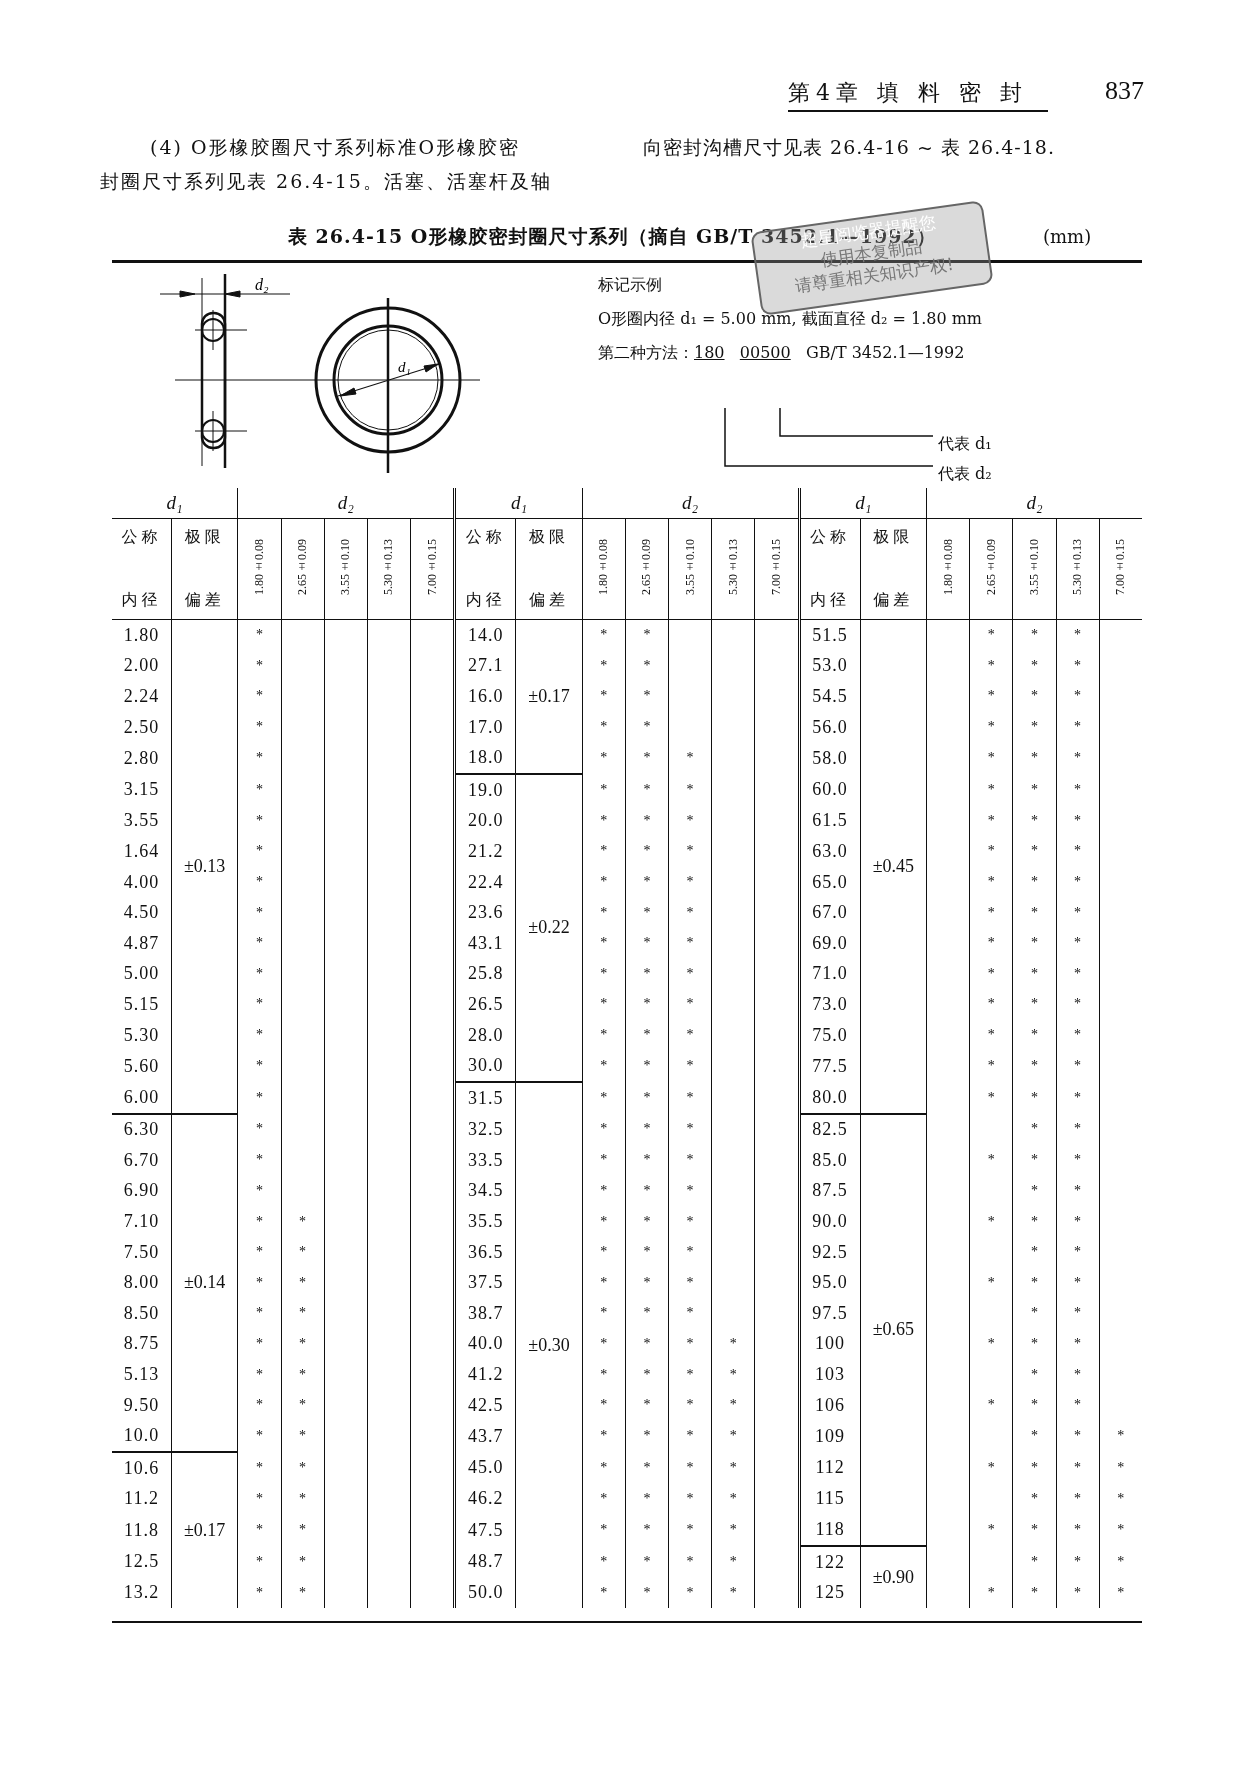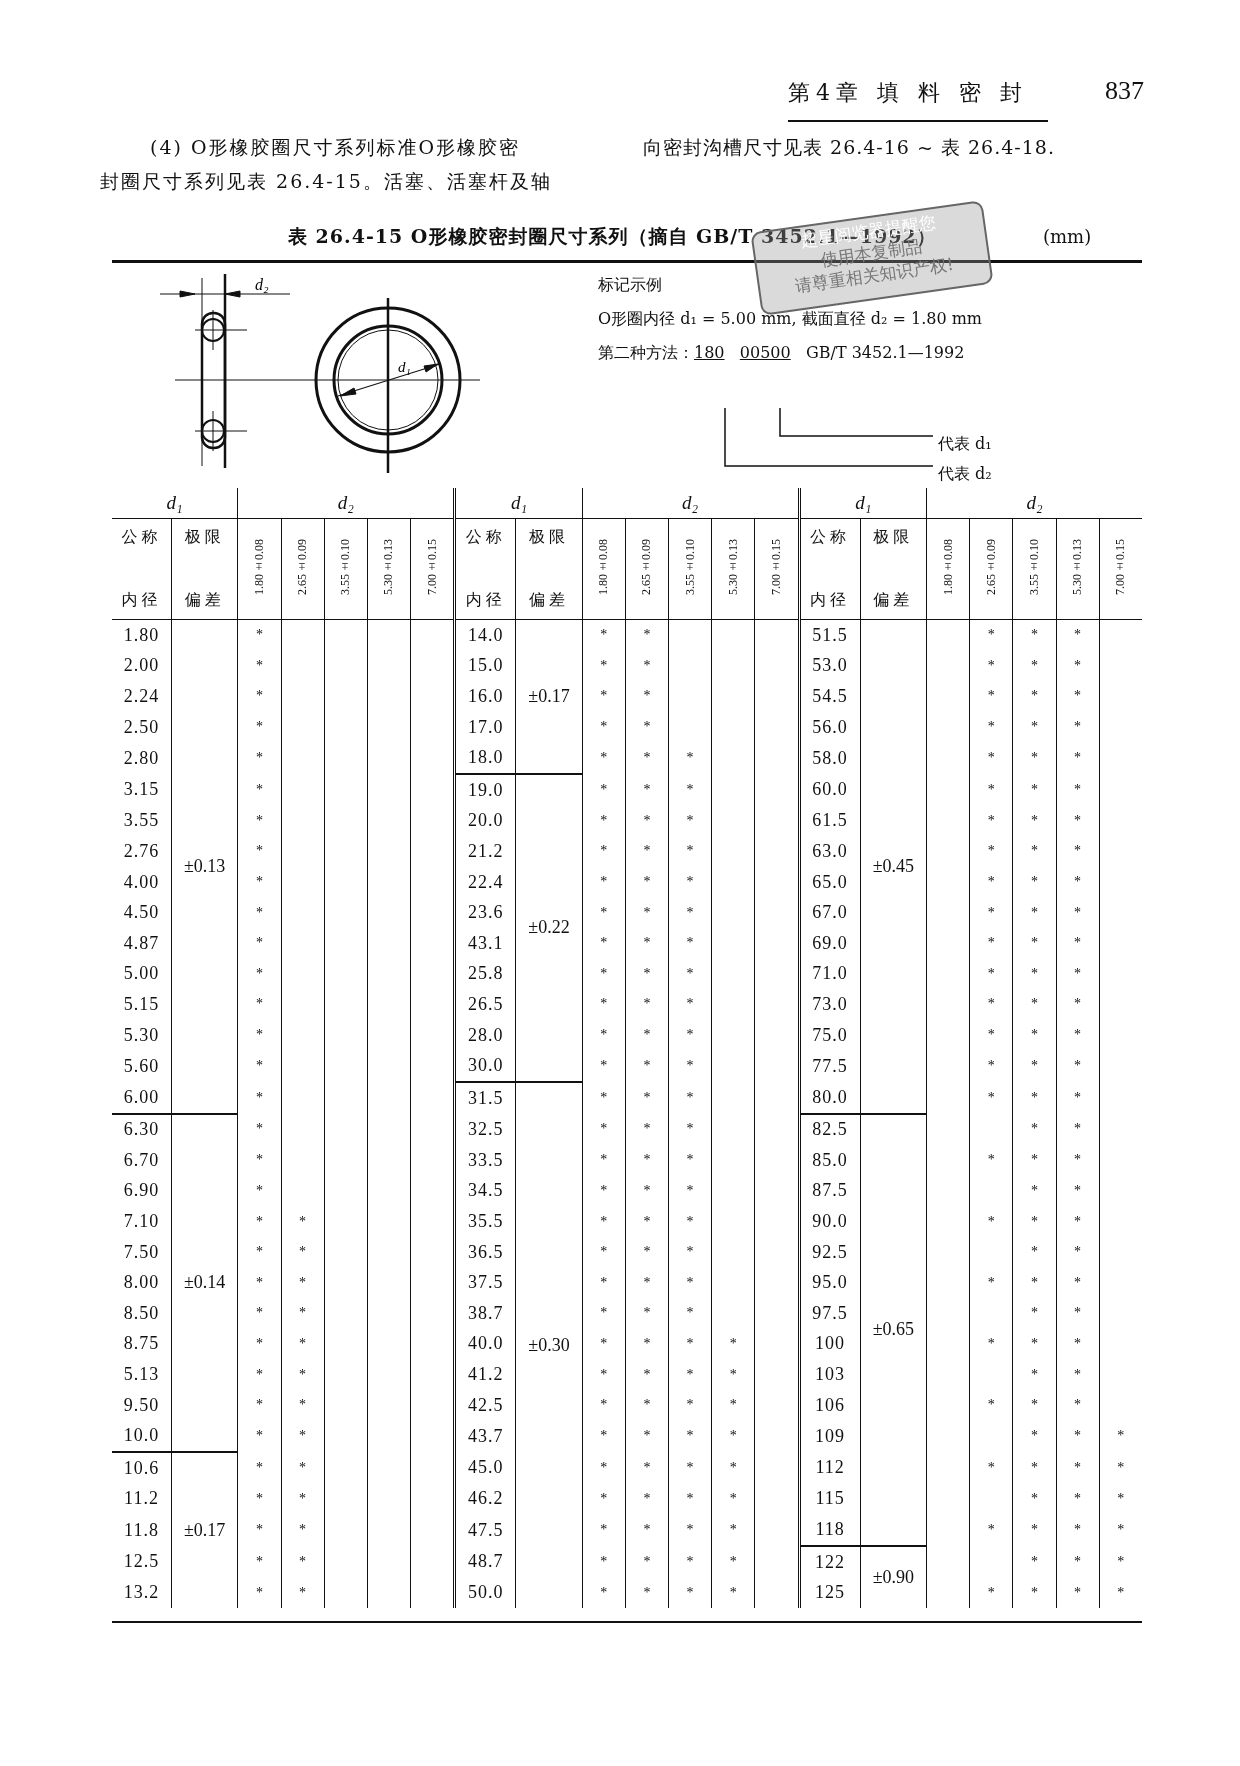--- a/index.html
+++ b/index.html
@@ -1,17 +1,17 @@
 <!DOCTYPE html>
 <html><head>
 <meta charset="utf-8">
 <style>
   html,body{margin:0;padding:0;background:#fff;}
   body{width:1240px;height:1766px;position:relative;font-family:"DejaVu Serif","Liberation Serif",serif;color:#111;overflow:hidden;}
-  .runhead{position:absolute;left:788px;top:78px;width:260px;border-bottom:2px solid #111;font-size:22px;letter-spacing:6px;padding-bottom:12px;}
+  .runhead{position:absolute;left:788px;top:78px;width:260px;border-bottom:2px solid #111;font-size:22px;letter-spacing:6px;padding-bottom:2px;}
   .pageno{position:absolute;left:1105px;top:76px;font-size:26px;font-family:"Liberation Serif",serif;}
   .para{position:absolute;font-size:19px;letter-spacing:2px;line-height:34px;}
   .caption{position:absolute;left:288px;top:224px;font-size:19px;font-weight:bold;letter-spacing:1px;}
   .unit{position:absolute;left:1043px;top:226px;font-size:18px;}
   .topline{position:absolute;left:112px;top:260px;width:1030px;border-top:3px solid #111;}
   .figure{position:absolute;left:150px;top:268px;width:330px;height:210px;}
   .example{position:absolute;left:598px;top:268px;width:540px;height:210px;font-size:16px;line-height:34px;}
   .example .row{white-space:nowrap;}
   .u{text-decoration:underline;}
   .legend{position:absolute;font-size:16px;}
@@ -183,21 +183,21 @@
         <td class="star">*</td>
         <td class="star"></td>
       </tr>
       <tr>
         <td class="num">2.00</td>
         <td class="star">*</td>
         <td class="star"></td>
         <td class="star"></td>
         <td class="star"></td>
         <td class="star"></td>
-        <td class="num sep">15.0</td>
+        <td class="num sep">27.1</td>
         <td class="star">*</td>
         <td class="star">*</td>
         <td class="star"></td>
         <td class="star"></td>
         <td class="star"></td>
         <td class="num sep">53.0</td>
         <td class="star"></td>
         <td class="star">*</td>
         <td class="star">*</td>
         <td class="star">*</td>
@@ -298,21 +298,21 @@
         <td class="star"></td>
         <td class="star"></td>
         <td class="num sep">61.5</td>
         <td class="star"></td>
         <td class="star">*</td>
         <td class="star">*</td>
         <td class="star">*</td>
         <td class="star"></td>
       </tr>
       <tr>
-        <td class="num">2.76</td>
+        <td class="num">1.64</td>
         <td class="star">*</td>
         <td class="star"></td>
         <td class="star"></td>
         <td class="star"></td>
         <td class="star"></td>
         <td class="num sep">21.2</td>
         <td class="star">*</td>
         <td class="star">*</td>
         <td class="star">*</td>
         <td class="star"></td>

